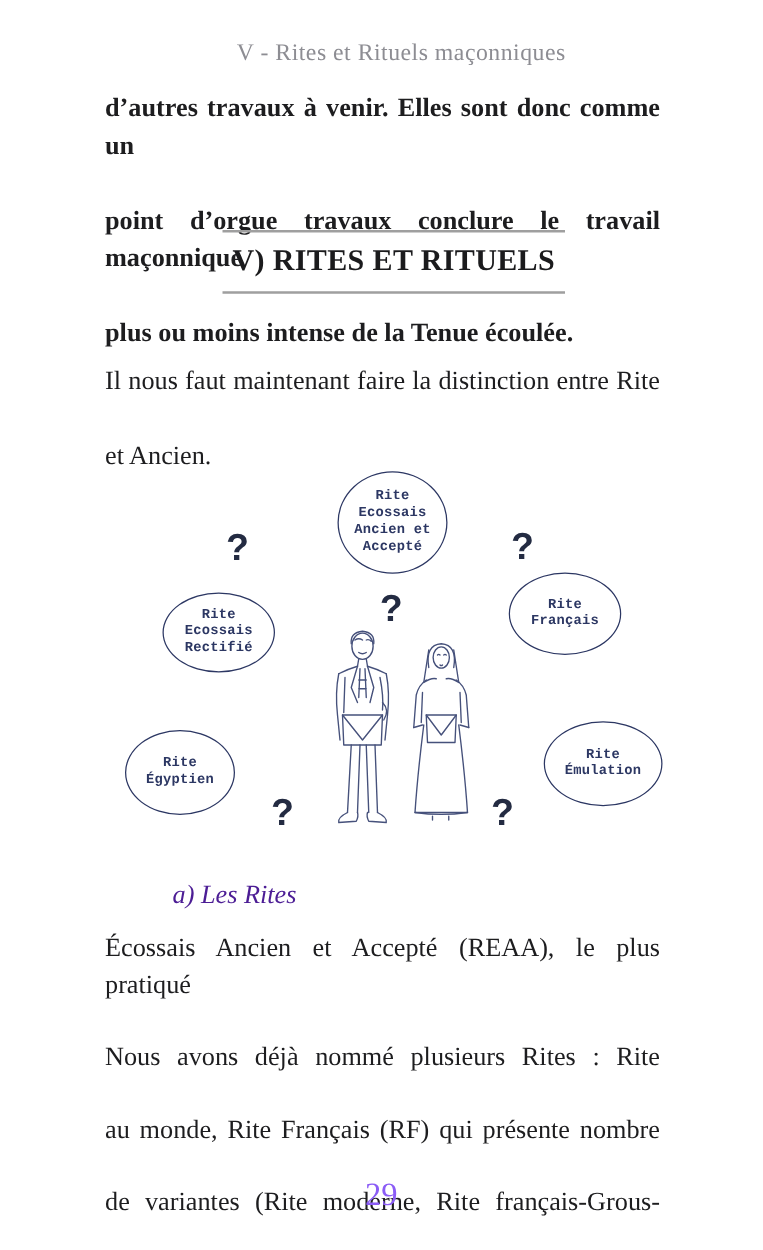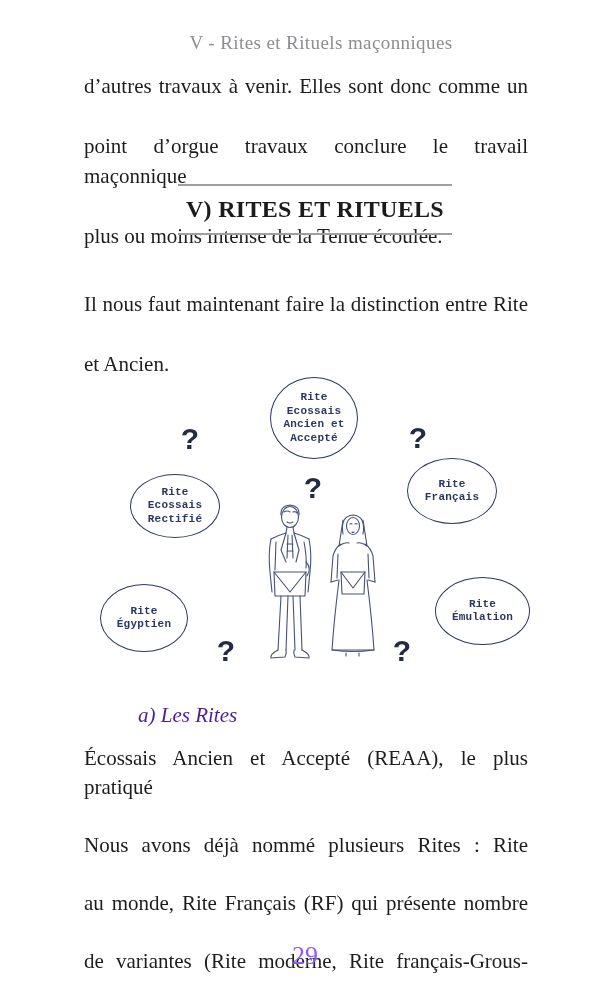--- a/index.html
+++ b/index.html
@@ -12,21 +12,21 @@
   
   .running-header{
     position:absolute;top:32px;left:16px;width:100%;
     text-align:center;font-size:19px;color:#8d8d93;
     letter-spacing:0.4px;
   }
   
   .para{position:absolute;left:84px;width:444px;font-size:21px;line-height:30px;}
   .para .jline{text-align:justify;}
   .para .jline::after{content:"";display:inline-block;width:100%;height:0;}
-  .p1{top:71px;}
+  .p1{top:71px;font-weight:bold;}
   .p2{top:289px;}
   .p3{top:744px;line-height:29px;}
   
   .section-heading{position:absolute;top:184px;left:178px;width:274px;text-align:center;}
   .rule{height:0;border-top:2px solid #9f9f9f;}
   .section-heading h1{
     margin:6px 0 7px 0;font-size:24px;line-height:34px;font-weight:bold;
     letter-spacing:0.3px;color:#1b1b1d;
   }
   

